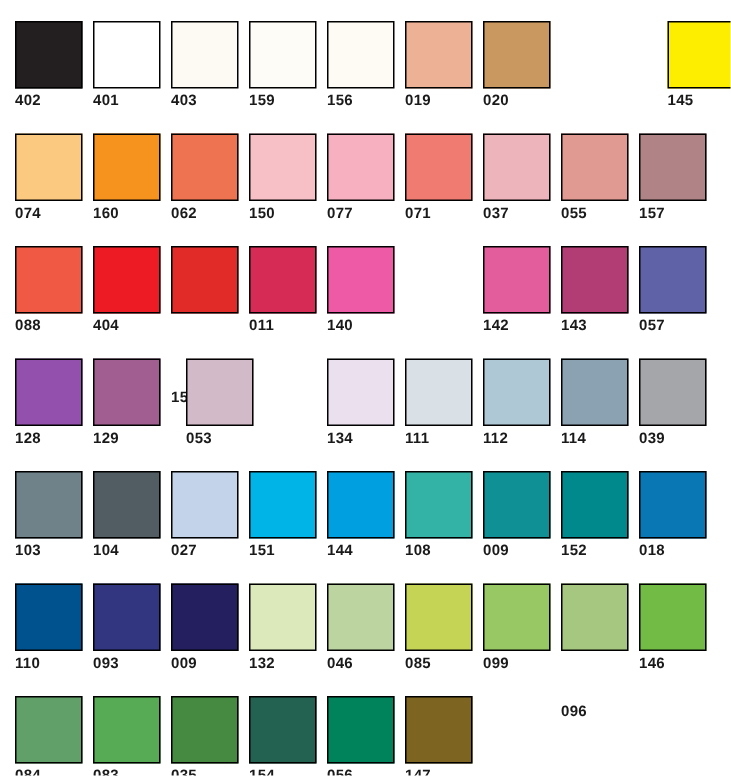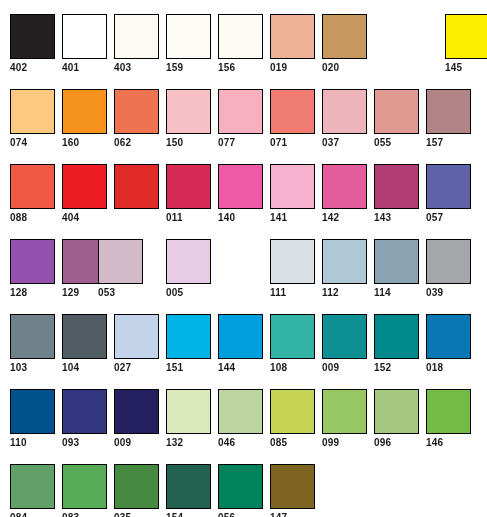--- a/index.html
+++ b/index.html
@@ -145,24 +145,20 @@
         <div class="swatch-label" style="color: rgb(26, 26, 26); margin-top: 48px;">155</div>
       </div>
       <div class="swatch-cell" style="left: 166px;">
         <div class="swatch-chip" style="background-color: rgb(214, 43, 85); border-color: rgb(0, 0, 0);"></div>
         <div class="swatch-label" style="color: rgb(26, 26, 26);">011</div>
       </div>
       <div class="swatch-cell" style="left: 218px;">
         <div class="swatch-chip" style="background-color: rgb(238, 90, 165); border-color: rgb(0, 0, 0);"></div>
         <div class="swatch-label" style="color: rgb(26, 26, 26);">140</div>
       </div>
-      <div class="swatch-cell" style="left: 270px;">
-        <div class="swatch-chip" style="background-color: rgb(246, 177, 207); border-color: rgb(0, 0, 0);"></div>
-        <div class="swatch-label" style="color: rgb(26, 26, 26);">141</div>
-      </div>
       <div class="swatch-cell" style="left: 322px;">
         <div class="swatch-chip" style="background-color: rgb(227, 92, 155); border-color: rgb(0, 0, 0);"></div>
         <div class="swatch-label" style="color: rgb(26, 26, 26);">142</div>
       </div>
       <div class="swatch-cell" style="left: 374px;">
         <div class="swatch-chip" style="background-color: rgb(178, 60, 116); border-color: rgb(0, 0, 0);"></div>
         <div class="swatch-label" style="color: rgb(26, 26, 26);">143</div>
       </div>
       <div class="swatch-cell" style="left: 426px;">
         <div class="swatch-chip" style="background-color: rgb(96, 98, 168); border-color: rgb(0, 0, 0);"></div>
@@ -171,27 +167,27 @@
     </div>
     <div class="swatch-row" style="top: 231px;">
       <div class="swatch-cell" style="left: 10px;">
         <div class="swatch-chip" style="background-color: rgb(147, 80, 172); border-color: rgb(0, 0, 0);"></div>
         <div class="swatch-label" style="color: rgb(26, 26, 26);">128</div>
       </div>
       <div class="swatch-cell" style="left: 62px;">
         <div class="swatch-chip" style="background-color: rgb(160, 94, 145); border-color: rgb(0, 0, 0);"></div>
         <div class="swatch-label" style="color: rgb(26, 26, 26);">129</div>
       </div>
-      <div class="swatch-cell" style="left: 98px;">
+      <div class="swatch-cell" style="left: 124px;">
         <div class="swatch-chip" style="background-color: rgb(210, 186, 200); border-color: rgb(0, 0, 0);"></div>
         <div class="swatch-label" style="color: rgb(26, 26, 26);">053</div>
       </div>
-      <div class="swatch-cell" style="left: 166px;">
-        <div class="swatch-chip" style="background-color: rgb(232, 203, 228); border-color: rgb(0, 0, 0);"></div>
-        <div class="swatch-label" style="color: rgb(26, 26, 26);">005</div>
+      <div class="swatch-cell" style="left: 218px;">
+        <div class="swatch-chip" style="background-color: rgb(234, 224, 238); border-color: rgb(0, 0, 0);"></div>
+        <div class="swatch-label" style="color: rgb(26, 26, 26);">134</div>
       </div>
       <div class="swatch-cell" style="left: 270px;">
         <div class="swatch-chip" style="background-color: rgb(217, 225, 230); border-color: rgb(0, 0, 0);"></div>
         <div class="swatch-label" style="color: rgb(26, 26, 26);">111</div>
       </div>
       <div class="swatch-cell" style="left: 322px;">
         <div class="swatch-chip" style="background-color: rgb(174, 200, 214); border-color: rgb(0, 0, 0);"></div>
         <div class="swatch-label" style="color: rgb(26, 26, 26);">112</div>
       </div>
       <div class="swatch-cell" style="left: 374px;">
@@ -265,21 +261,21 @@
       <div class="swatch-cell" style="left: 270px;">
         <div class="swatch-chip" style="background-color: rgb(197, 212, 85); border-color: rgb(0, 0, 0);"></div>
         <div class="swatch-label" style="color: rgb(26, 26, 26);">085</div>
       </div>
       <div class="swatch-cell" style="left: 322px;">
         <div class="swatch-chip" style="background-color: rgb(151, 200, 99); border-color: rgb(0, 0, 0);"></div>
         <div class="swatch-label" style="color: rgb(26, 26, 26);">099</div>
       </div>
       <div class="swatch-cell" style="left: 374px;">
         <div class="swatch-chip" style="background-color: rgb(166, 199, 127); border-color: rgb(0, 0, 0);"></div>
-        <div class="swatch-label" style="color: rgb(26, 26, 26);">096</div>
+        <div class="swatch-label" style="color: rgb(26, 26, 26); margin-top: 32px;">096</div>
       </div>
       <div class="swatch-cell" style="left: 426px;">
         <div class="swatch-chip" style="background-color: rgb(114, 187, 68); border-color: rgb(0, 0, 0);"></div>
         <div class="swatch-label" style="color: rgb(26, 26, 26);">146</div>
       </div>
     </div>
     <div class="swatch-row" style="top: 456px;">
       <div class="swatch-cell" style="left: 10px;">
         <div class="swatch-chip" style="background-color: rgb(98, 160, 106); border-color: rgb(0, 0, 0);"></div>
         <div class="swatch-label" style="color: rgb(26, 26, 26);">084</div>

